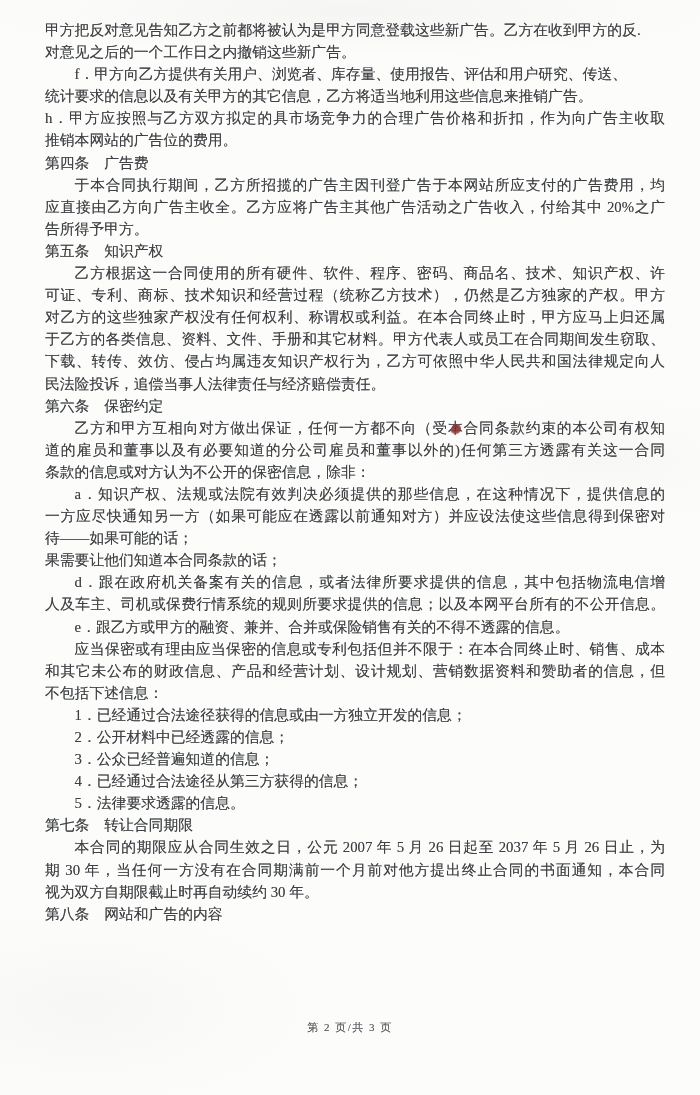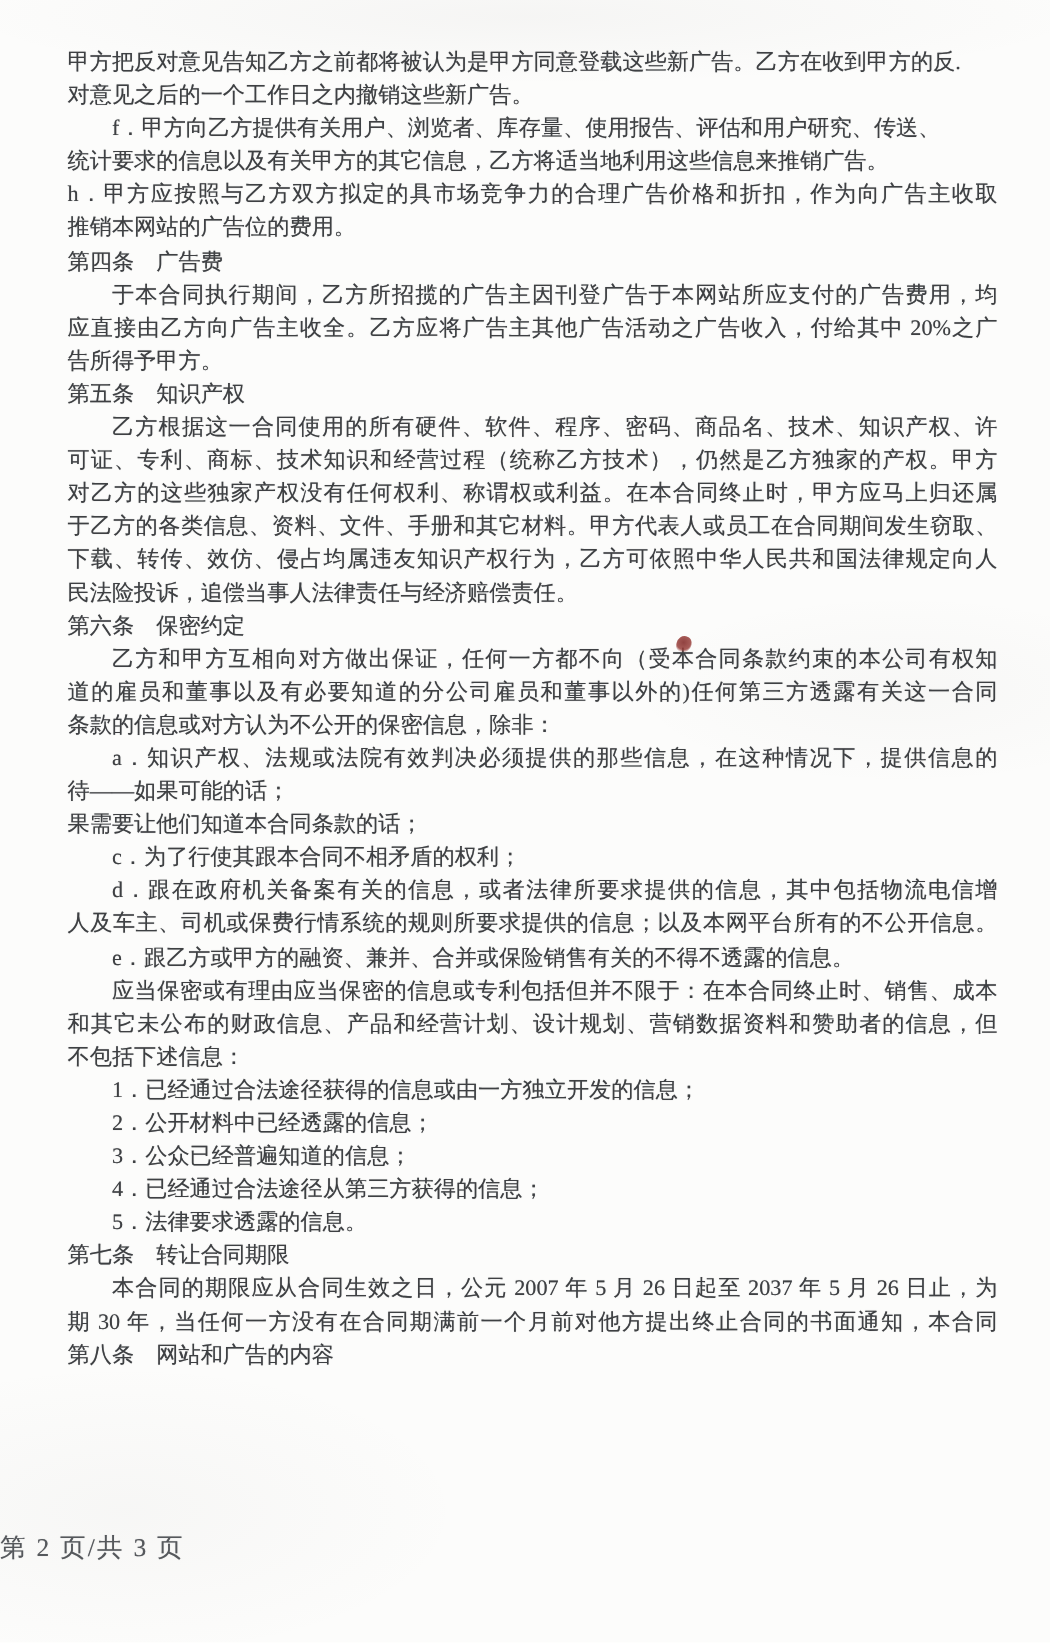--- a/index.html
+++ b/index.html
@@ -16,39 +16,40 @@
       radial-gradient(ellipse 260px 90px at 86% 42%, rgba(120,115,110,0.035), transparent 70%),
       radial-gradient(ellipse 320px 140px at 12% 92%, rgba(120,115,110,0.04), transparent 70%),
       radial-gradient(ellipse 500px 60px at 50% 1%, rgba(120,115,110,0.05), transparent 75%),
       #fcfcfb;
     font-family: "Liberation Serif", "DejaVu Serif", serif;
     color: #3e4043;
   }
   .textblock {
     position: absolute;
     left: 45px;
-    top: 31px;
+    top: 19px;
     width: 620px;
     font-family: Liberation Serif, serif;
   }
   .line {
     height: 22.1px;
     line-height: 22.1px;
     font-size: 14.8px;
     white-space: nowrap;
     text-shadow: 0 0 0.5px rgba(62,64,67,0.55);
   }
   .line.i { text-indent: 2em; }
   .line.j { text-align: justify; text-align-last: justify; }
   .footer {
     position: absolute;
     top: 1020px;
     left: 0;
     width: 700px;
-    font-size: 17px;
+    text-align: center;
+    font-size: 11px;
     letter-spacing: 1.5px;
     color: #55585c;
     text-shadow: 0 0 0.5px rgba(85,88,92,0.5);
   }
   .ink-mark {
     position: absolute;
     left: 451px;
     top: 424px;
     width: 10px;
     height: 11px;
@@ -79,37 +80,38 @@
       <div class="line j"><span>可证、专利、商标、技术知识和经营过程（统称乙方技术），仍然是乙方独家的产权。甲方</span></div>
       <div class="line j"><span>对乙方的这些独家产权没有任何权利、称谓权或利益。在本合同终止时，甲方应马上归还属</span></div>
       <div class="line j"><span>于乙方的各类信息、资料、文件、手册和其它材料。甲方代表人或员工在合同期间发生窃取、</span></div>
       <div class="line j"><span>下载、转传、效仿、侵占均属违友知识产权行为，乙方可依照中华人民共和国法律规定向人</span></div>
       <div class="line"><span>民法险投诉，追偿当事人法律责任与经济赔偿责任。</span></div>
       <div class="line h"><span>第六条　保密约定</span></div>
       <div class="line i j"><span>乙方和甲方互相向对方做出保证，任何一方都不向（受本合同条款约束的本公司有权知</span></div>
       <div class="line j"><span>道的雇员和董事以及有必要知道的分公司雇员和董事以外的)任何第三方透露有关这一合同</span></div>
       <div class="line"><span>条款的信息或对方认为不公开的保密信息，除非：</span></div>
       <div class="line i j"><span>a．知识产权、法规或法院有效判决必须提供的那些信息，在这种情况下，提供信息的</span></div>
+      <div class="line j"><span>一方应尽快通知另一方（如果可能应在透露以前通知对方）并应设法使这些信息得到保密对</span></div>
       <div class="line"><span>待——如果可能的话；</span></div>
       <div class="line"><span>果需要让他们知道本合同条款的话；</span></div>
-      <div class="line i"><span>c．为了行使其跟本合同不相矛盾的权利；</span></div>
       <div class="line i j"><span>d．跟在政府机关备案有关的信息，或者法律所要求提供的信息，其中包括物流电信增</span></div>
       <div class="line j"><span>人及车主、司机或保费行情系统的规则所要求提供的信息；以及本网平台所有的不公开信息。</span></div>
       <div class="line i"><span>e．跟乙方或甲方的融资、兼并、合并或保险销售有关的不得不透露的信息。</span></div>
       <div class="line i j"><span>应当保密或有理由应当保密的信息或专利包括但并不限于：在本合同终止时、销售、成本</span></div>
       <div class="line j"><span>和其它未公布的财政信息、产品和经营计划、设计规划、营销数据资料和赞助者的信息，但</span></div>
       <div class="line"><span>不包括下述信息：</span></div>
       <div class="line i"><span>1．已经通过合法途径获得的信息或由一方独立开发的信息；</span></div>
       <div class="line i"><span>2．公开材料中已经透露的信息；</span></div>
       <div class="line i"><span>3．公众已经普遍知道的信息；</span></div>
       <div class="line i"><span>4．已经通过合法途径从第三方获得的信息；</span></div>
       <div class="line i"><span>5．法律要求透露的信息。</span></div>
       <div class="line h"><span>第七条　转让合同期限</span></div>
       <div class="line i j"><span>本合同的期限应从合同生效之日，公元 2007 年 5 月 26 日起至 2037 年 5 月 26 日止，为</span></div>
       <div class="line j"><span>期 30 年，当任何一方没有在合同期满前一个月前对他方提出终止合同的书面通知，本合同</span></div>
+      <div class="line"><span>视为双方自期限截止时再自动续约 30 年。</span></div>
       <div class="line h"><span>第八条　网站和广告的内容</span></div>
   </div>
 
   <div class="ink-mark"></div>
 
   <div class="footer">第 2 页/共 3 页</div>
 
 </div>
 
 </body></html>

